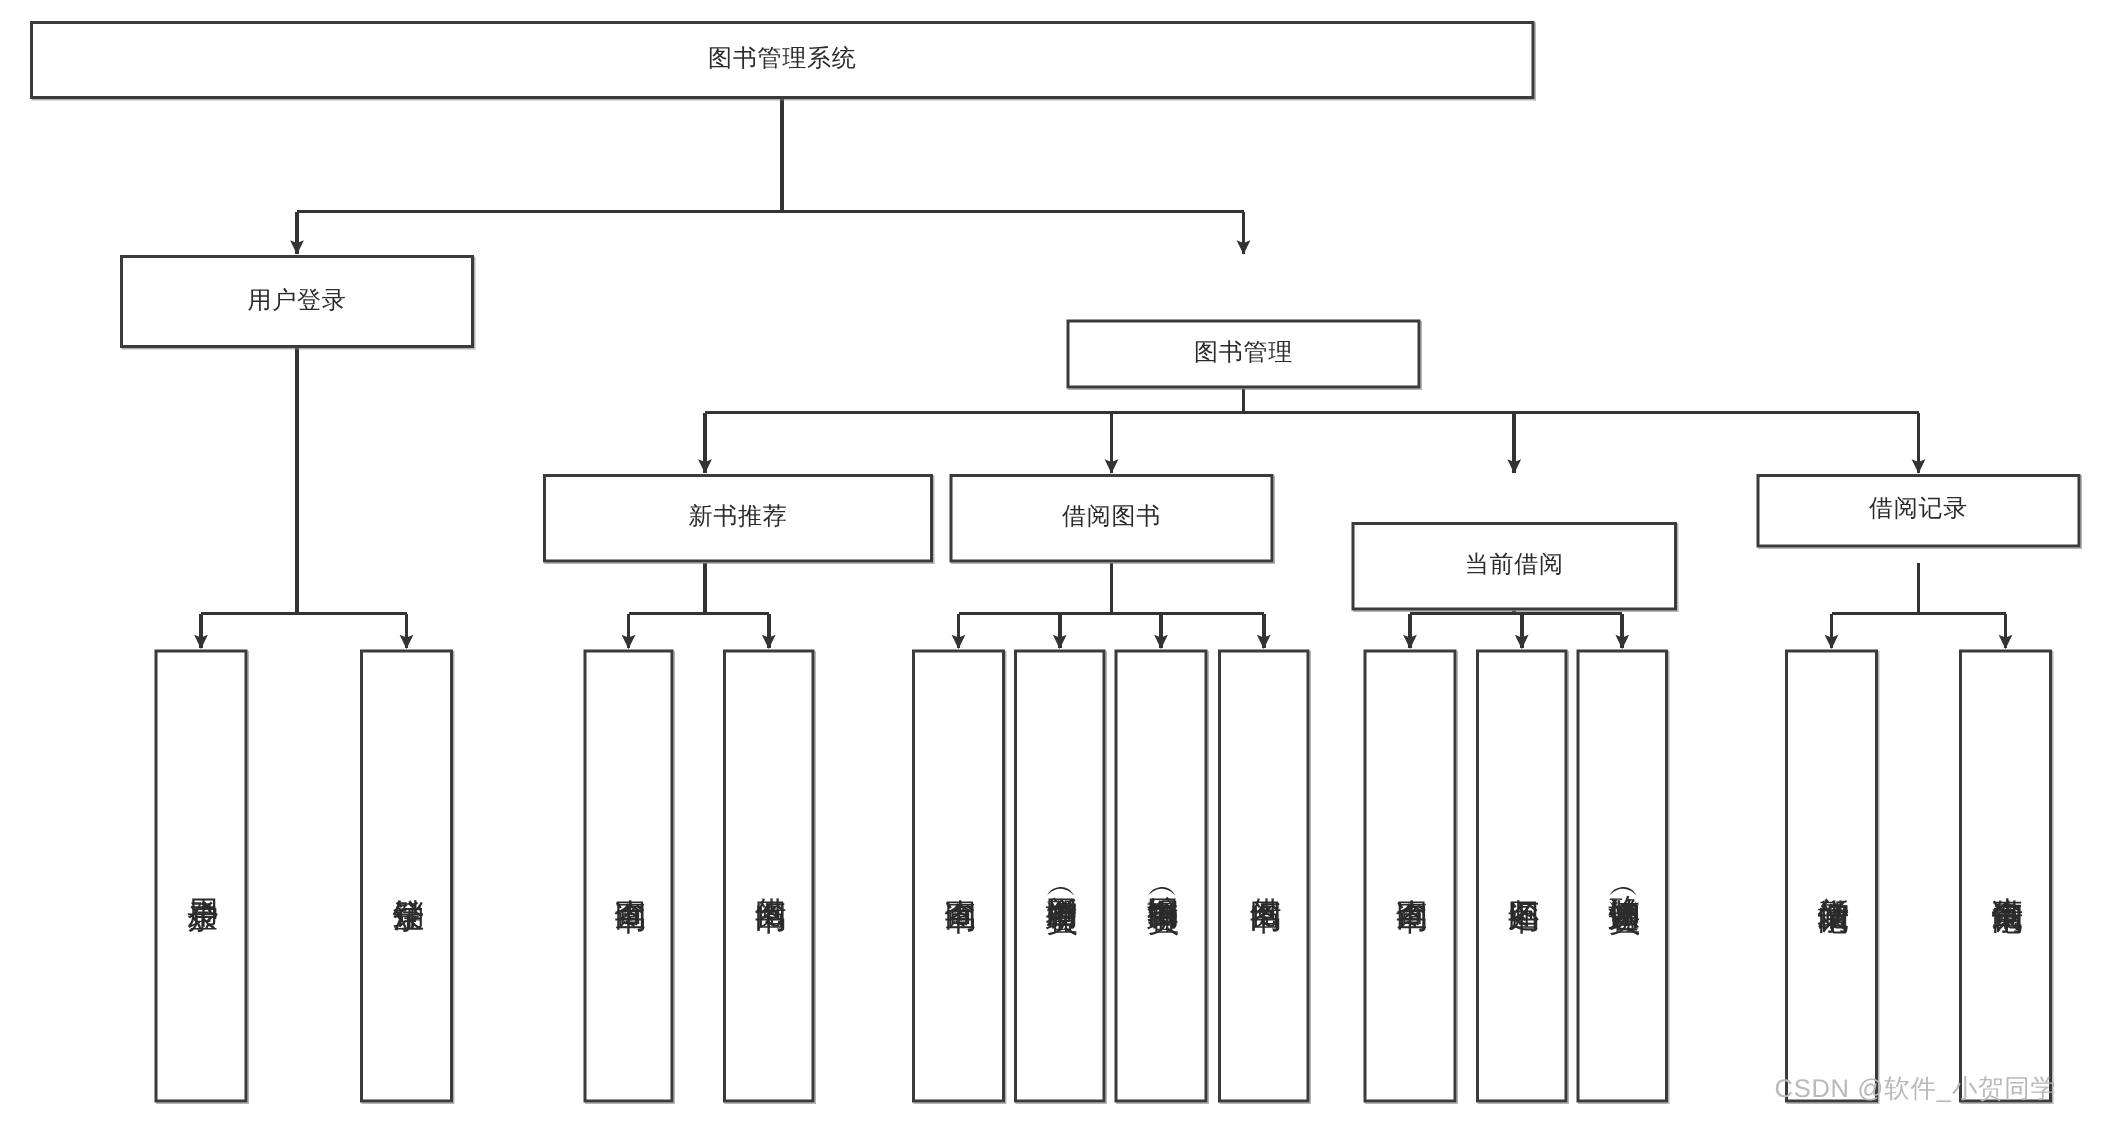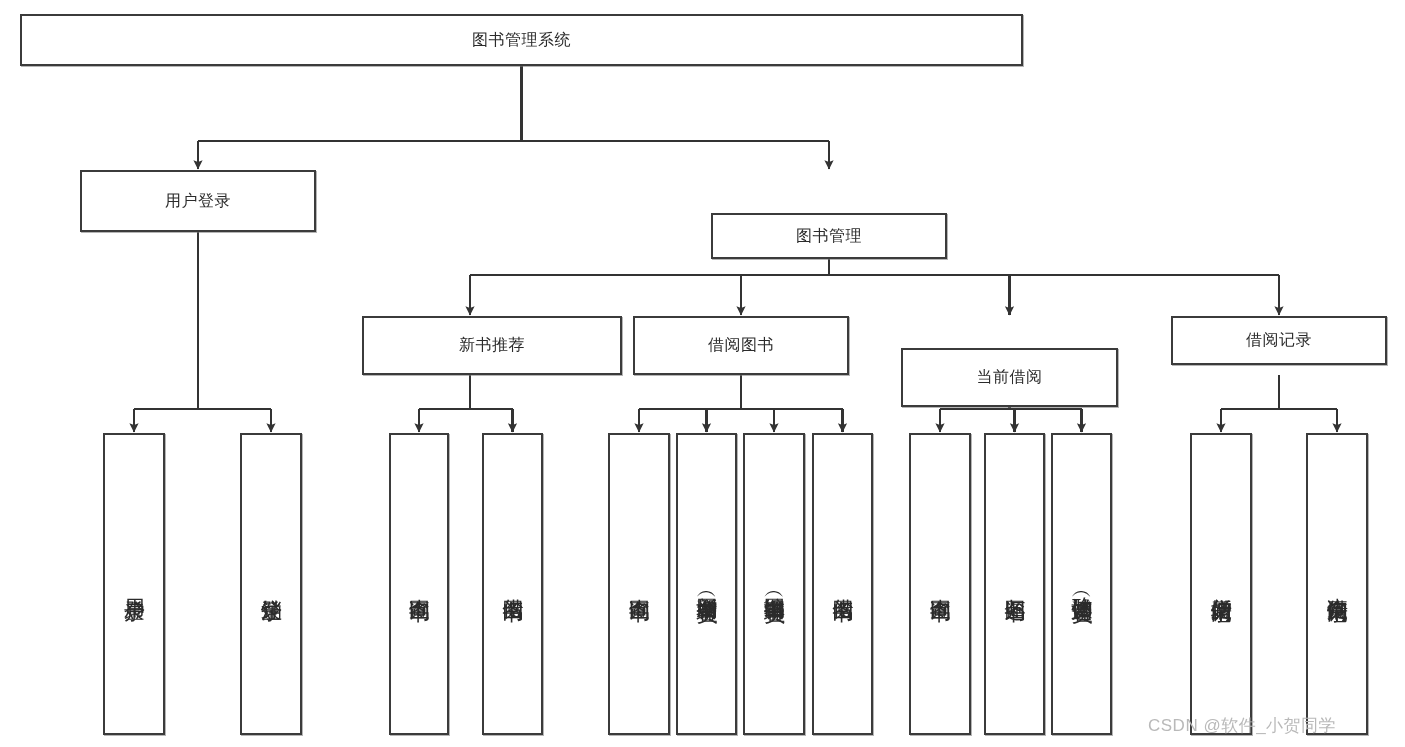--- a/index.html
+++ b/index.html
@@ -55,21 +55,21 @@
     display: block;
     white-space: pre-line;
   }
   .node.vert .lbl {
     writing-mode: vertical-rl;
     text-orientation: upright;
     max-height: 100%;
   }
   #watermark {
     position: absolute;
-    left: 1148px;
+    left: 1183px;
     top: 714px;
     font-size: 17px;
     color: #b9b9b9;
     white-space: nowrap;
     letter-spacing: 0.5px;
     pointer-events: none;
   }
 </style>
 </head>
 <body>

